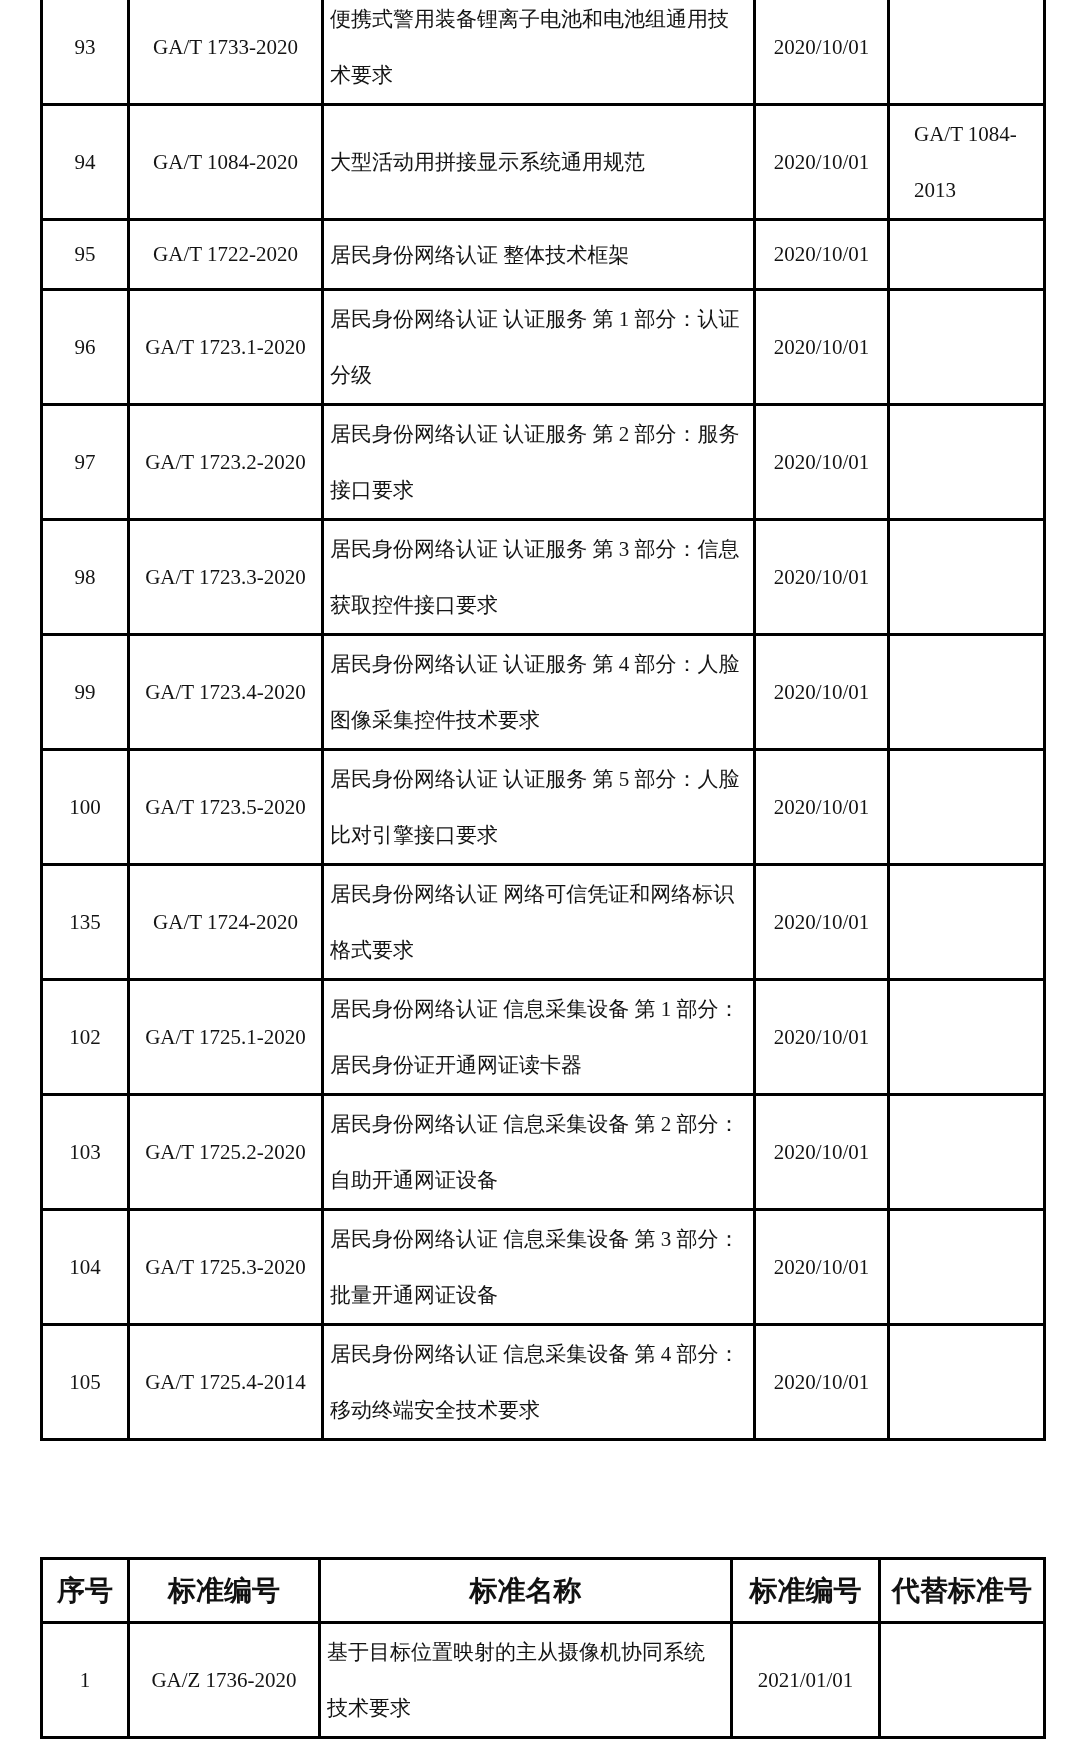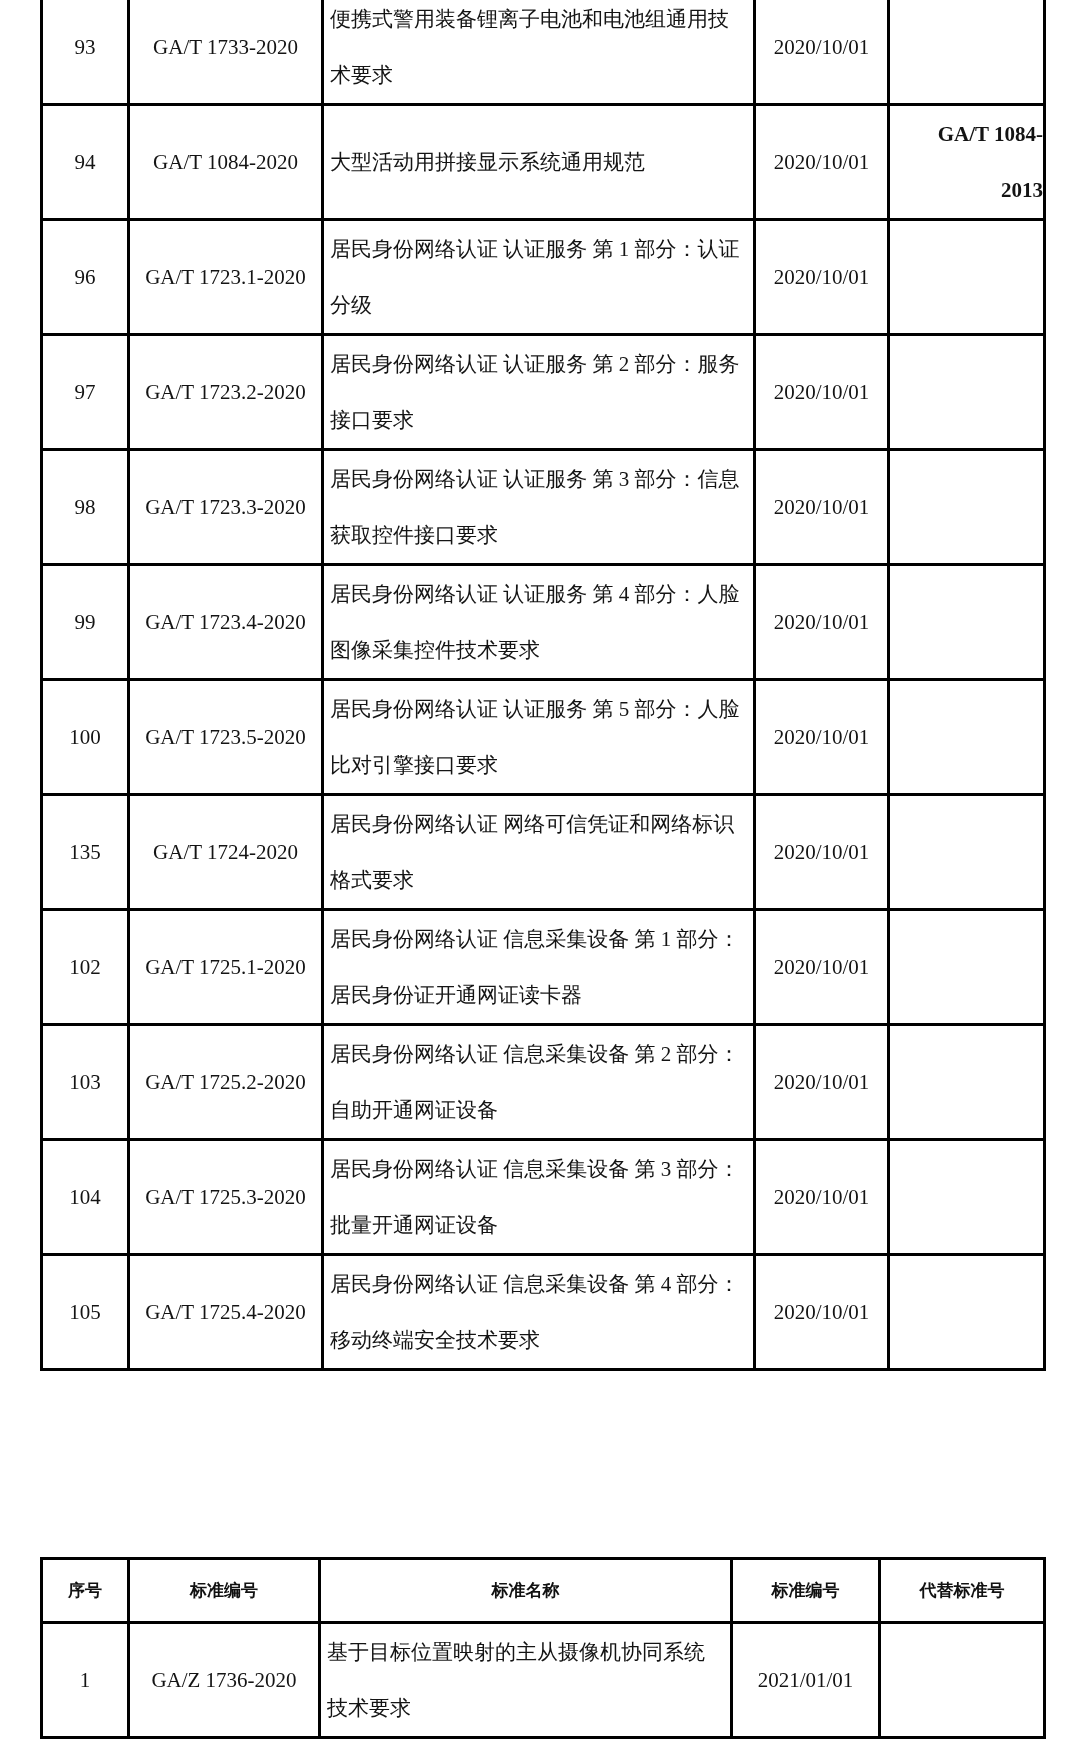--- a/index.html
+++ b/index.html
@@ -46,25 +46,24 @@
   .c-code { text-align: center; }
   .c-name {
     text-align: left;
     padding-left: 6px;
     padding-right: 2px;
     white-space: pre;
     line-height: 56px;
   }
   .c-date { text-align: center; }
   .c-repl {
-    text-align: right;
-    padding-left: 32px;
+    text-align: left;
+    padding-left: 24px;
     white-space: pre;
     line-height: 56px;
-    font-weight: bold;
   }
   
   .section-title {
     position: absolute;
     left: 40px;
     top: 1506px;
     margin: 0;
     font-family: "Liberation Sans", "DejaVu Sans", sans-serif;
     font-weight: bold;
     font-size: 28px;
@@ -76,21 +75,21 @@
     position: absolute;
     left: 40px;
     top: 1557px;
     width: 1003px;
   }
   .t2 thead tr { height: 64px; }
   .t2 tbody tr { height: 113px; }
   .t2 th {
     font-family: "Liberation Sans", "DejaVu Sans", sans-serif;
     font-weight: bold;
-    font-size: 17px;
+    font-size: 28px;
     text-align: center;
     color: #111111;
   }
 </style>
 </head>
 <body>
 
 <div class="page">
 
   <table class="t1">
@@ -112,20 +111,27 @@
       </tr>
       <tr>
         <td class="c-no">94</td>
         <td class="c-code">GA/T 1084-2020</td>
         <td class="c-name">大型活动用拼接显示系统通用规范</td>
         <td class="c-date">2020/10/01</td>
         <td class="c-repl">GA/T 1084-
 2013</td>
       </tr>
       <tr>
+        <td class="c-no">95</td>
+        <td class="c-code">GA/T 1722-2020</td>
+        <td class="c-name">居民身份网络认证 整体技术框架</td>
+        <td class="c-date">2020/10/01</td>
+        <td class="c-repl"></td>
+      </tr>
+      <tr>
         <td class="c-no">96</td>
         <td class="c-code">GA/T 1723.1-2020</td>
         <td class="c-name">居民身份网络认证 认证服务 第 1 部分：认证
 分级</td>
         <td class="c-date">2020/10/01</td>
         <td class="c-repl"></td>
       </tr>
       <tr>
         <td class="c-no">97</td>
         <td class="c-code">GA/T 1723.2-2020</td>
@@ -185,21 +191,21 @@
       <tr>
         <td class="c-no">104</td>
         <td class="c-code">GA/T 1725.3-2020</td>
         <td class="c-name">居民身份网络认证 信息采集设备 第 3 部分：
 批量开通网证设备</td>
         <td class="c-date">2020/10/01</td>
         <td class="c-repl"></td>
       </tr>
       <tr>
         <td class="c-no">105</td>
-        <td class="c-code">GA/T 1725.4-2020</td>
+        <td class="c-code">GA/T 1725.4-2014</td>
         <td class="c-name">居民身份网络认证 信息采集设备 第 4 部分：
 移动终端安全技术要求</td>
         <td class="c-date">2020/10/01</td>
         <td class="c-repl"></td>
       </tr>
     </tbody>
   </table>
 
 
   <table class="t2">

